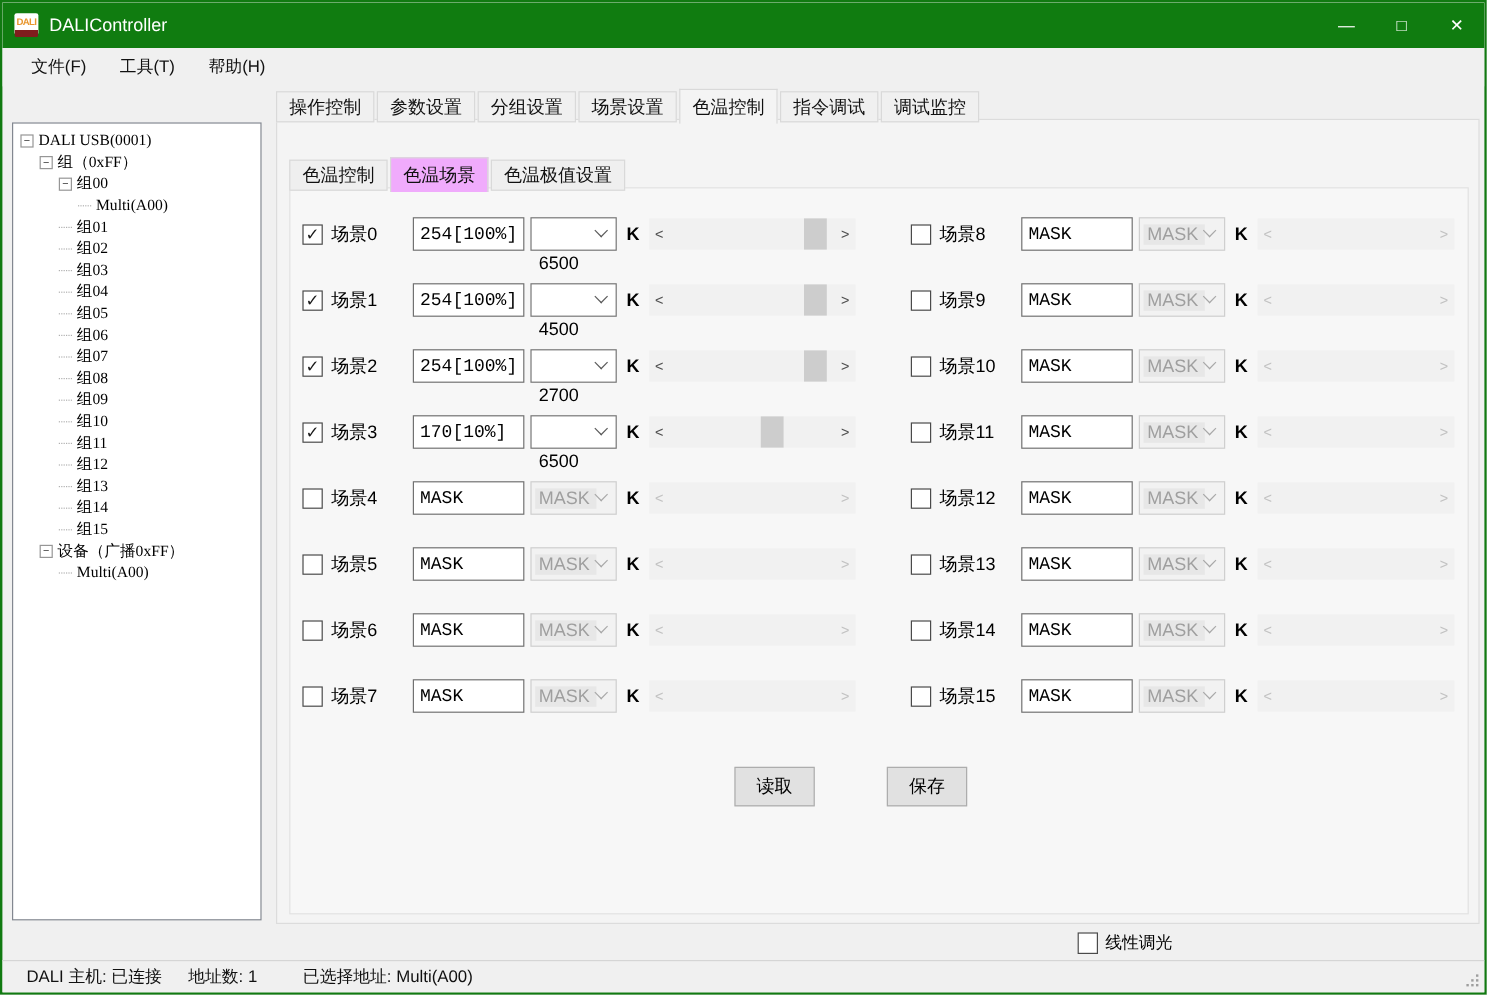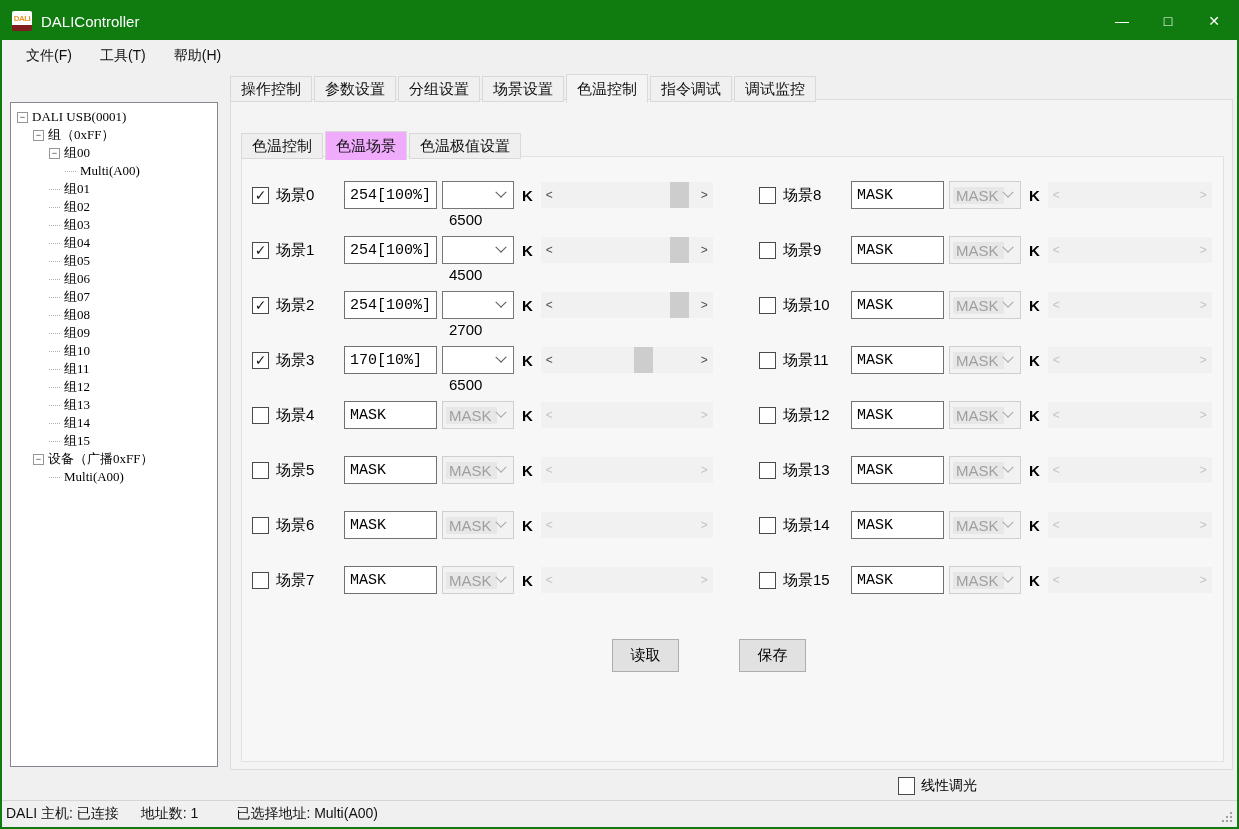--- a/index.html
+++ b/index.html
@@ -88,21 +88,21 @@
   .btn { position:absolute; width:67px; height:33px; background:#e1e1e1; border:1px solid #adadad;
          font-size:15px; color:#000; display:flex; align-items:center; justify-content:center; }
   .btn-read { left:370px; top:482px; }
   .btn-save { left:497px; top:482px; }
 
   
   .footer-check { position:absolute; left:852px; top:775px; display:flex; align-items:center;padding-left:44px; }
   .footer-check .checkbox { width:18px; height:18px; }
   .footer-label { margin-left:6px; font-size:14px; color:#000; }
   .statusbar { position:absolute; left:0; right:0; bottom:0; height:27px; background:#f0f0f0;
-               border-top:1px solid #d5d5d5; display:flex; align-items:center; padding-left:4px;
+               border-top:1px solid #d5d5d5; display:flex; align-items:center; padding-left:20px;
                font-size:14px; color:#111; }
   .st-count { margin-left:22px; }
   .st-sel { margin-left:38px; }
   .grip { position:absolute; right:5px; bottom:5px; width:2px; height:2px; background:#9e9e9e;
           box-shadow: -4px 0 #9e9e9e, -8px 0 #9e9e9e, 0 -4px #9e9e9e, -4px -4px #9e9e9e, 0 -8px #9e9e9e; }
 </style>
 </head>
 <body>
 
 <div class="window">

